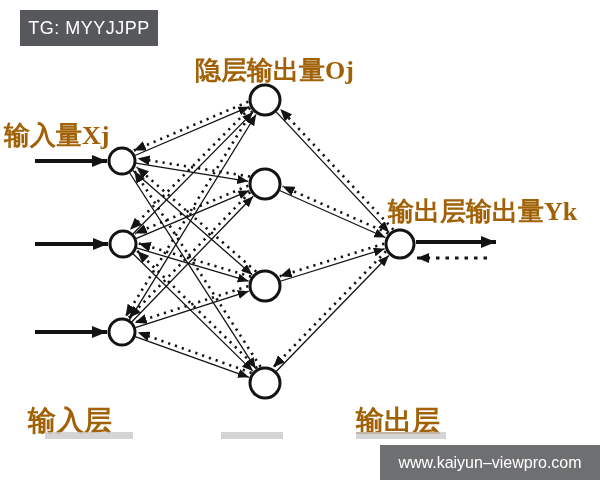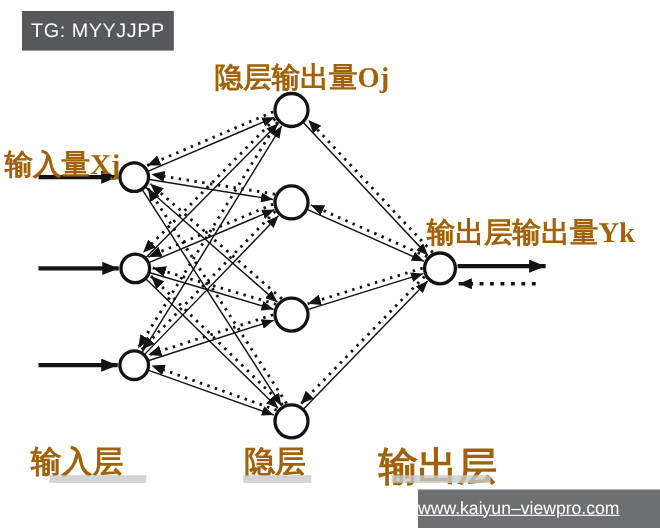--- a/index.html
+++ b/index.html
@@ -2,34 +2,34 @@
 <html><head>
 <meta charset="utf-8">
 <style>
   html,body{margin:0;padding:0;background:#ffffff;}
   .stage{position:relative;width:600px;height:480px;background:#ffffff;overflow:hidden;
          font-family:"Liberation Sans","DejaVu Sans",sans-serif;}
   .net-svg{position:absolute;left:0;top:0;}
   .lbl{position:absolute;color:#a16207;white-space:nowrap;line-height:1.05;
        font-family:"Liberation Serif","DejaVu Serif",serif;font-weight:600;}
   .lbl-hidden-output{left:195px;top:57px;font-size:26px;}
-  .lbl-input-qty{left:4px;top:136px;font-size:26px;}
+  .lbl-input-qty{left:4px;top:122px;font-size:26px;}
   .lbl-output-qty{left:388px;top:198px;font-size:26px;}
   .lbl-input-layer{left:28px;top:406px;font-size:28px;}
   .lbl-hidden-layer{left:222px;top:406px;font-size:28px;}
-  .lbl-output-layer{left:344px;top:406px;font-size:36px;}
+  .lbl-output-layer{left:356px;top:406px;font-size:28px;text-decoration:underline;}
   .strip{position:absolute;height:7px;background:#c9c9c9;opacity:.8;}
   .strip-1{left:45px;top:432px;width:88px;}
   .strip-2{left:221px;top:432px;width:62px;}
   .strip-3{left:356px;top:432px;width:90px;}
   .badge{position:absolute;left:8px;top:10px;width:138px;height:36px;background:#57585b;
          color:#ffffff;display:flex;align-items:center;justify-content:center;
          font-size:18px;letter-spacing:.5px;margin-left:12px;}
   .watermark{position:absolute;left:380px;top:445px;width:220px;height:35px;background:#6e6f71;
-         color:#ffffff;display:flex;align-items:center;font-size:16px;text-decoration:underline;}
+         color:#ffffff;display:flex;align-items:center;justify-content:center;font-size:16px;}
 </style>
 </head>
 <body>
 
 <div class="stage">
 
   <svg id="net" class="net-svg" width="600" height="480" viewBox="0 0 600 480">
     <defs>
       <marker id="mThin" markerUnits="userSpaceOnUse" markerWidth="12" markerHeight="9" refX="11" refY="4.5" orient="auto">
           <path d="M0,0 L11,4.5 L0,9 z" fill="#131313"></path>
@@ -91,21 +91,20 @@
         <line x1="35" y1="332" x2="107" y2="332" stroke="#131313" stroke-width="3.8" marker-end="url(#mBig)"></line>
         <line x1="416" y1="242" x2="496" y2="242" stroke="#131313" stroke-width="3.8" marker-end="url(#mBig)"></line>
         <line x1="487" y1="258" x2="417" y2="258" stroke="#131313" stroke-width="3.2" stroke-dasharray="3.5 6" marker-end="url(#mDot)"></line>
       </g>
     </svg>
 
   <div class="lbl lbl-hidden-output">隐层输出量Oj</div>
   <div class="lbl lbl-input-qty">输入量Xj</div>
   <div class="lbl lbl-output-qty">输出层输出量Yk</div>
   <div class="lbl lbl-input-layer">输入层</div>
-  <div class="lbl lbl-hidden-layer">隐层</div>
   <div class="lbl lbl-output-layer">输出层</div>
 
   <div class="strip strip-1"></div>
   <div class="strip strip-2"></div>
   <div class="strip strip-3"></div>
 
   <div class="badge">
     <span>TG: MYYJJPP</span>
   </div>
 

